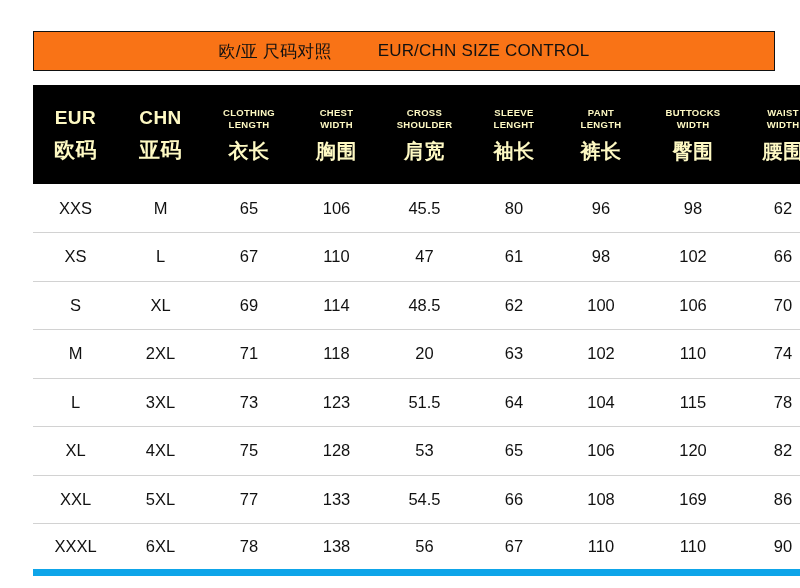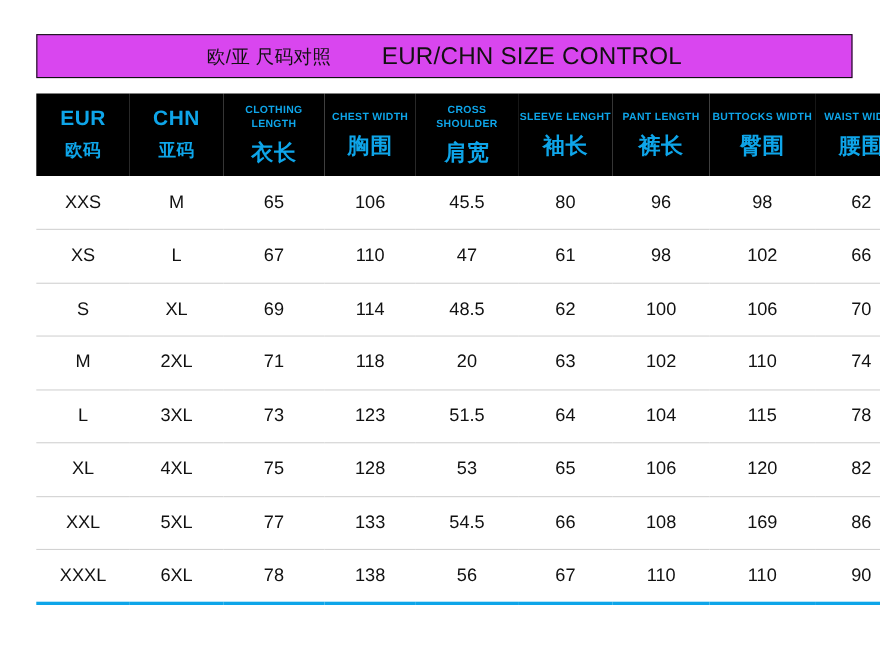--- a/index.html
+++ b/index.html
@@ -19,46 +19,46 @@
   .title-bar {
     position: absolute;
     left: 33px;
     top: 31px;
     width: 742px;
     height: 40px;
     border: 1px solid #111111;
     display: flex;
     align-items: center;
     justify-content: center;
-    background: #d946ef;
+    background: #f97316;
   }
   .title-inner {
     display: flex;
     align-items: center;
     gap: 46px;
     font-size: 17px;
     color: #111111;
     letter-spacing: 0.2px;
   }
   .title-cn { font-size: 17px; }
-  .title-en { font-size: 22px; }
+  .title-en { font-size: 17px; }
 
   table.size-table {
     position: absolute;
     left: 33px;
     top: 85px;
     width: 742px;
     border-collapse: collapse;
     table-layout: fixed;
   }
   table.size-table thead th {
     background: #000000;
-    color: #0ea5e9;
+    color: #fef9c3;
     border: none;
-    padding: 0;
+    padding: 12px;
     vertical-align: middle;
     height: 75px;
   }
   .hd {
     display: flex;
     flex-direction: column;
     align-items: center;
     justify-content: center;
     height: 75px;
     line-height: 1.12;
@@ -71,36 +71,36 @@
   }
   .hd-en-small {
     font-size: 9.5px;
     font-weight: bold;
     letter-spacing: 0.3px;
     text-align: center;
     line-height: 1.25;
     margin-bottom: 9px;
   }
   .hd-cn {
-    font-size: 16px;
+    font-size: 21px;
     letter-spacing: 0.5px;
   }
   .hd-cn.small { font-size: 20px; }
 
   table.size-table tbody td {
     height: 48.5px;
     text-align: center;
     vertical-align: middle;
     font-size: 16.5px;
     color: #111111;
     border-bottom: 1px solid #d2d2d2;
     background: #ffffff;
   }
   table.size-table tbody tr:last-child td {
-    border-bottom: 3px solid #0ea5e9;
+    border-bottom: 7px solid #0ea5e9;
   }
   
   col.c0 { width: 85px; }
   col.c1 { width: 85px; }
   col.c2 { width: 92px; }
   col.c3 { width: 83px; }
   col.c4 { width: 93px; }
   col.c5 { width: 86px; }
   col.c6 { width: 88px; }
   col.c7 { width: 96px; }

